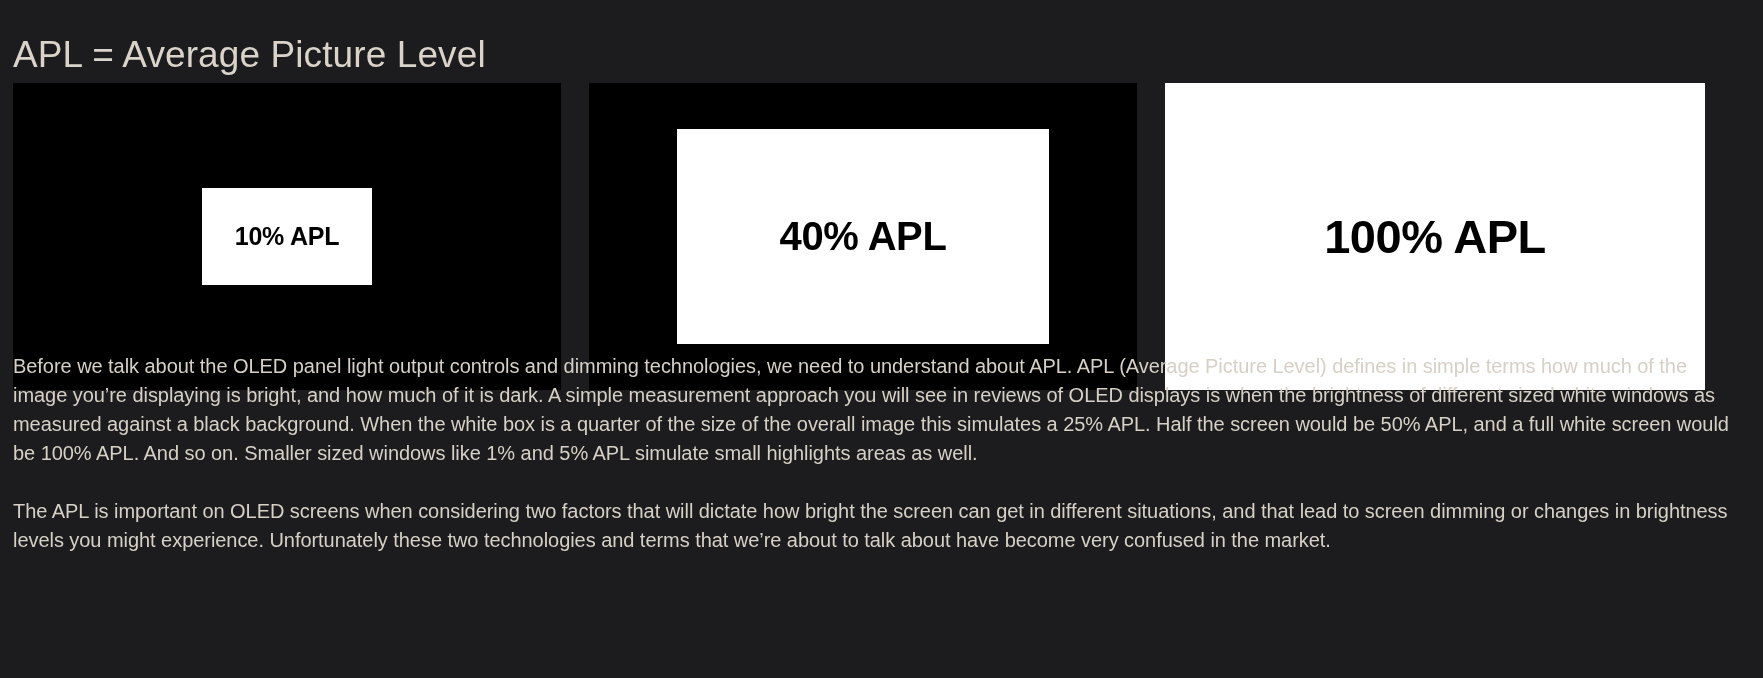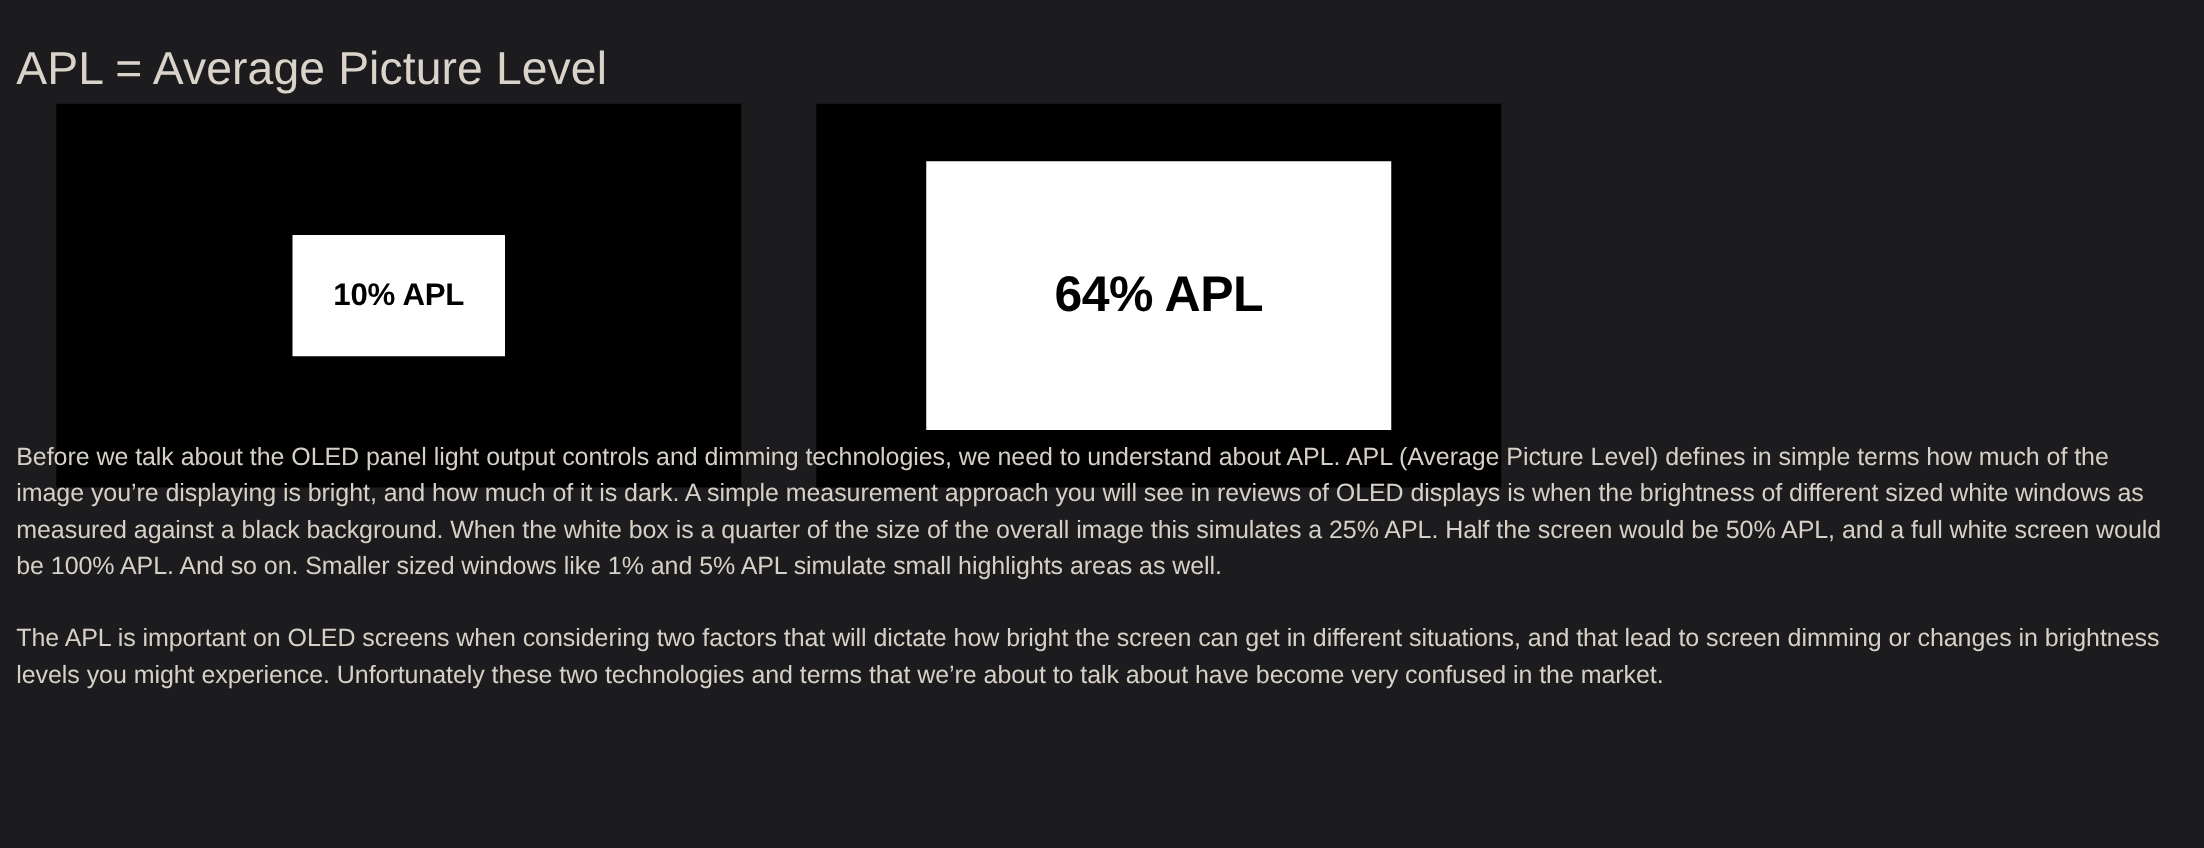--- a/index.html
+++ b/index.html
@@ -44,21 +44,20 @@
     height: 307px;
     display: flex;
     gap: 28px;
   }
   .apl-panel {
     position: relative;
     display: flex;
     align-items: center;
     justify-content: center;
     overflow: hidden;
-    margin-left: 32px;
   }
   .apl-panel.p10 { width: 548px; background: #000000; }
   .apl-panel.p50 { width: 548px; background: #000000; }
   .apl-panel.p100 { width: 540px; background: #ffffff; }
 
   .apl-window {
     display: flex;
     align-items: center;
     justify-content: center;
     background: #ffffff;
@@ -114,24 +113,29 @@
   <div class="figure-row">
 
     <div class="apl-panel p10">
       <div class="apl-window">
         <span>10% APL</span>
       </div>
     </div>
 
     <div class="apl-panel p50">
       <div class="apl-window">
-        <span>64% APL</span>
+        <span>40% APL</span>
       </div>
     </div>
 
+    <div class="apl-panel p100">
+      <div class="apl-window">
+        <span>100% APL</span>
+      </div>
+    </div>
 
   </div>
 
   <div class="body-copy">
     <p>Before we talk about the OLED panel light output controls and dimming technologies, we need to understand about APL. APL (Average Picture Level) defines in simple terms how much of the image you’re displaying is bright, and how much of it is dark. A simple measurement approach you will see in reviews of OLED displays is when the brightness of different sized white windows as measured against a black background. When the white box is a quarter of the size of the overall image this simulates a 25% APL. Half the screen would be 50% APL, and a full white screen would be 100% APL. And so on. Smaller sized windows like 1% and 5% APL simulate small highlights areas as well.</p>
     <p class="gap">The APL is important on OLED screens when considering two factors that will dictate how bright the screen can get in different situations, and that lead to screen dimming or changes in brightness levels you might experience. Unfortunately these two technologies and terms that we’re about to talk about have become very confused in the market.</p>
   </div>
 
 </div>
 

